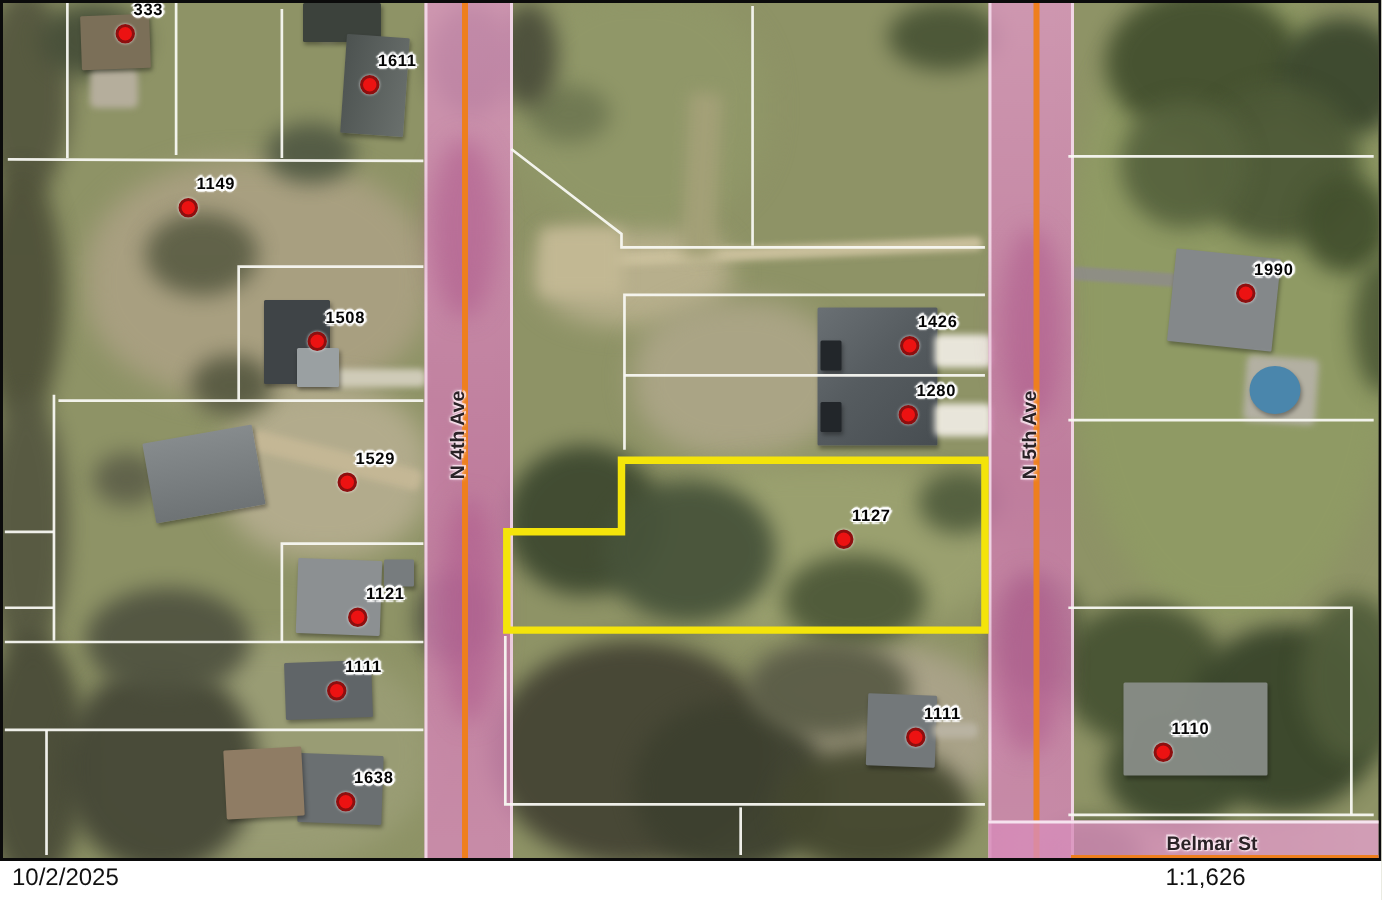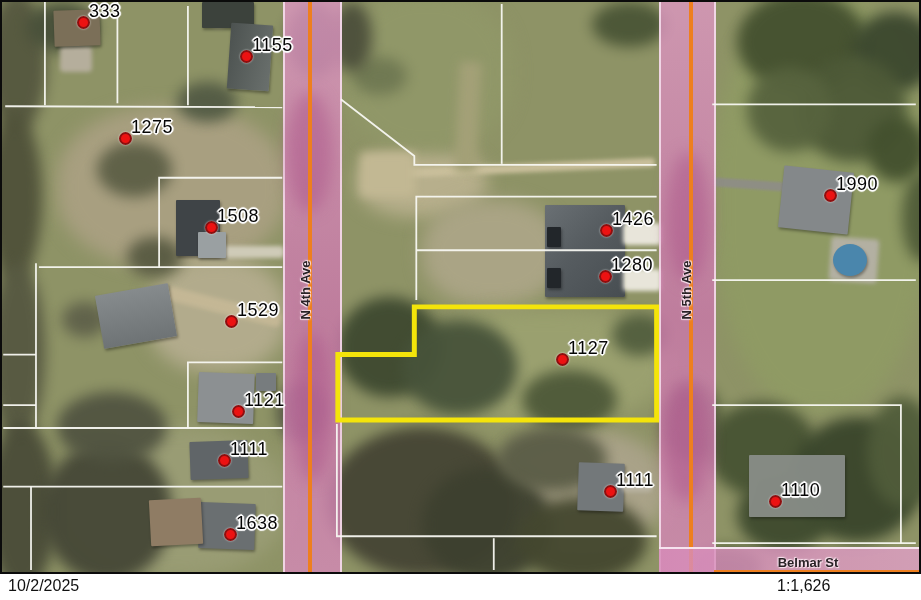--- a/index.html
+++ b/index.html
@@ -31,21 +31,21 @@
   
   .street{position:absolute;white-space:nowrap;font-size:13px;font-weight:700;color:#2a2226;
           text-shadow:0 0 2px rgba(255,240,248,.95),0 0 3px rgba(255,240,248,.9),
                       1px 1px 0 rgba(255,235,245,.7),-1px -1px 0 rgba(255,235,245,.7);}
   .street.vert{transform:translate(-50%,-50%) rotate(-90deg);}
   .street.horiz{transform:translate(-50%,-50%);}
   
   .addr{position:absolute;width:0;height:0;}
   .addr .dot{position:absolute;left:-6px;top:-6px;width:9px;height:9px;border-radius:50%;
              background:#ec1212;border:2px solid #8d0f0f;box-shadow:0 0 2px rgba(255,255,255,.8);}
-  .addr .addr-text{position:absolute;left:6px;top:-21px;font-size:18px;font-weight:400;color:#050505;
+  .addr .addr-text{position:absolute;left:6px;top:-21px;font-size:11px;font-weight:700;color:#050505;
              letter-spacing:.5px;white-space:nowrap;
              text-shadow:-1px -1px 0 #fff,1px -1px 0 #fff,-1px 1px 0 #fff,1px 1px 0 #fff,
                           0 -2px 1px #fff,0 2px 1px #fff,-2px 0 1px #fff,2px 0 1px #fff;}
   
   .statusbar{position:absolute;left:0;top:574px;width:878px;height:26px;background:#ffffff;}
   .statusbar .date{position:absolute;left:8px;top:3px;font-size:16px;color:#111;}
   .statusbar .scale{position:absolute;left:777px;top:3px;font-size:16px;color:#111;}
 </style>
 </head>
 <body>
@@ -183,25 +183,25 @@
     <div class="street vert" style="left:303px;top:288px;">N 4th Ave</div>
     <div class="street vert" style="left:684px;top:288px;">N 5th Ave</div>
     <div class="street horiz" style="left:806px;top:560px;">Belmar St</div>
 
     <div class="addr" style="left:81px;top:20px;">
         <span class="dot"></span>
         <span class="addr-text">333</span>
       </div>
     <div class="addr" style="left:244px;top:54px;">
         <span class="dot"></span>
-        <span class="addr-text">1155</span>
+        <span class="addr-text">1611</span>
       </div>
     <div class="addr" style="left:123px;top:136px;">
         <span class="dot"></span>
-        <span class="addr-text">1275</span>
+        <span class="addr-text">1149</span>
       </div>
     <div class="addr" style="left:209px;top:225px;">
         <span class="dot"></span>
         <span class="addr-text">1508</span>
       </div>
     <div class="addr" style="left:229px;top:319px;">
         <span class="dot"></span>
         <span class="addr-text">1529</span>
       </div>
     <div class="addr" style="left:236px;top:409px;">

